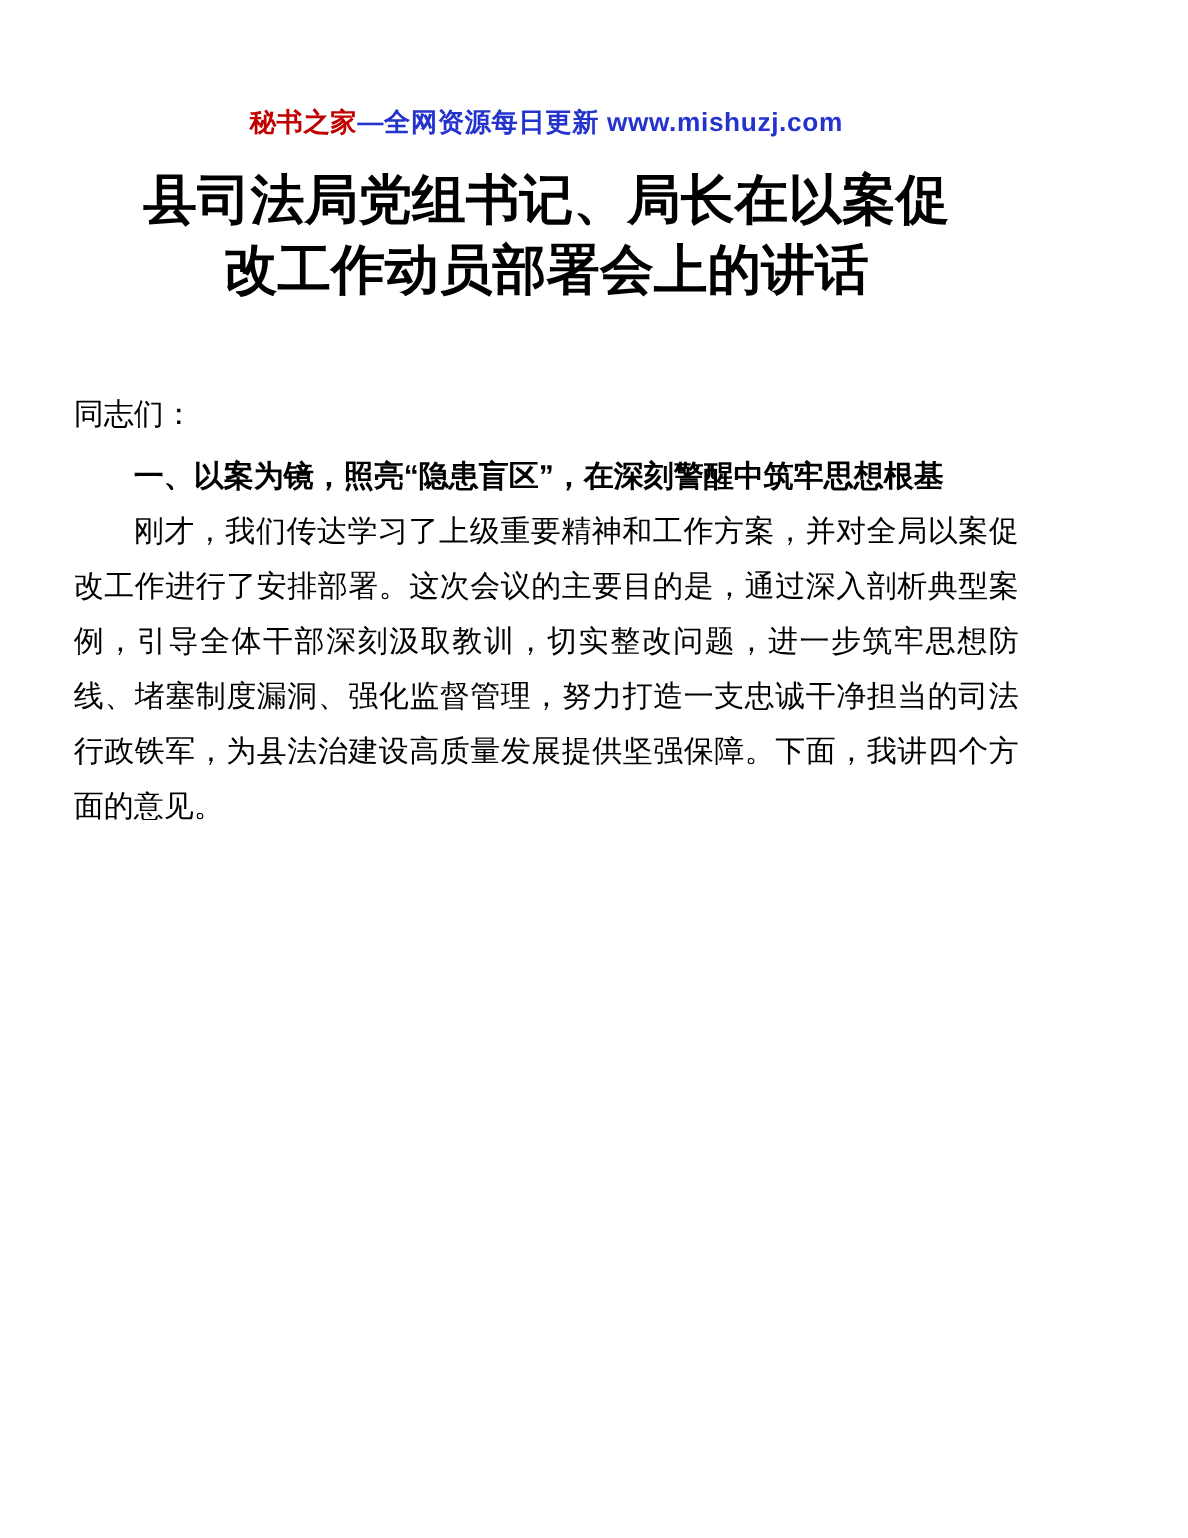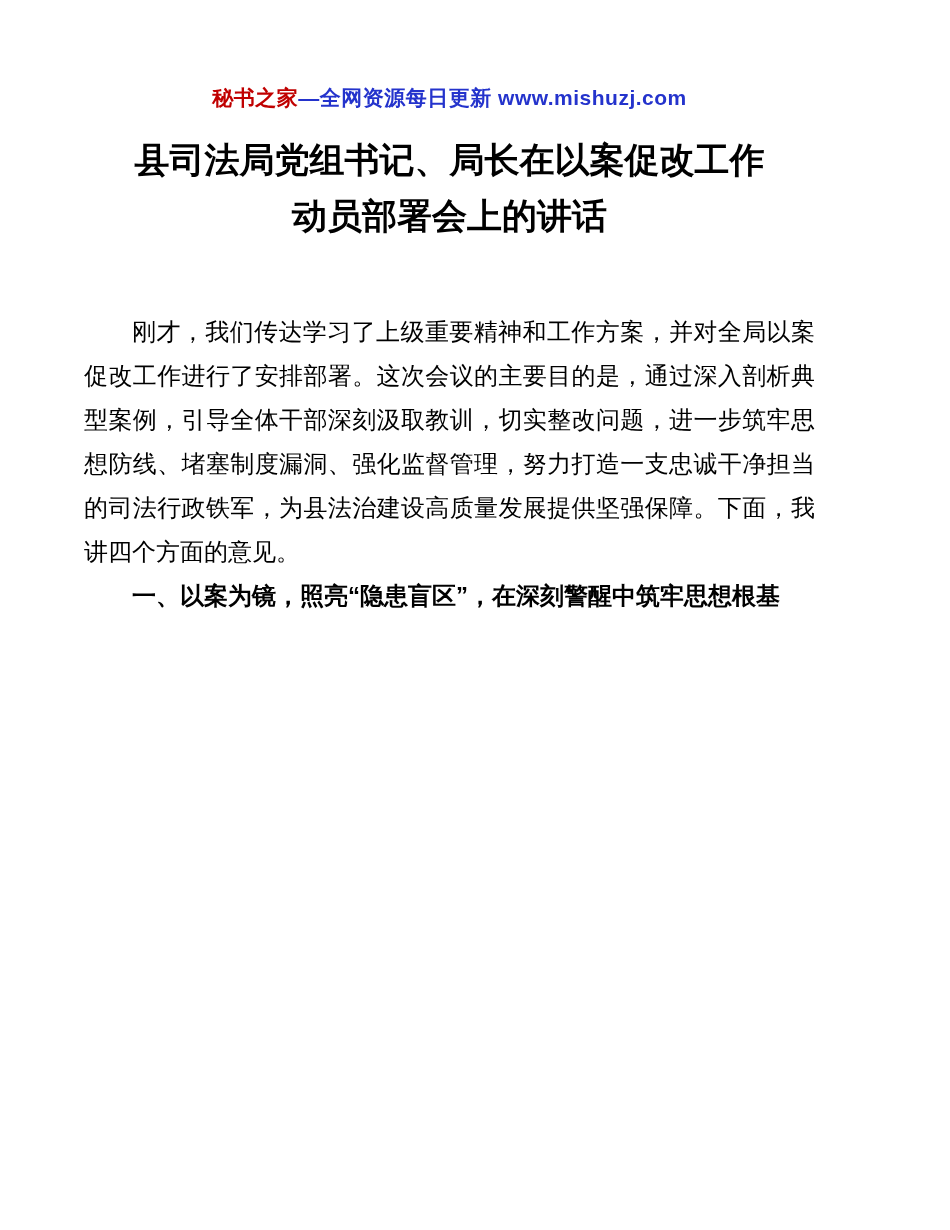--- a/index.html
+++ b/index.html
@@ -7,35 +7,35 @@
   body {
     width: 950px;
     height: 1230px;
     overflow: hidden;
     font-family: "Liberation Sans", "DejaVu Sans", sans-serif;
     color: #000000;
   }
   .page {
     width: 950px;
     height: 1230px;
-    padding: 84px 135px 30px 84px;
+    padding: 84px 135px 30px 59px;
   }
   .site-header {
     text-align: center;
     font-size: 21px;
     font-weight: bold;
     white-space: nowrap;
     margin-bottom: 20px;
     letter-spacing: 0.5px;
   }
   .brand { color: #c00000; }
   .blue-text { color: #2433cc; }
   .url { color: #2433cc; text-decoration: none; cursor: pointer; }
   .doc-title {
-    font-size: 35px;
+    font-size: 43px;
     font-weight: bold;
     line-height: 56px;
     text-align: center;
     max-width: 648px;
     margin: 0 auto 66px auto;
     color: #000000;
   }
   .doc-body p {
     font-size: 24px;
     line-height: 44px;
@@ -53,17 +53,18 @@
 
 <div class="page">
 
   <div class="site-header">
     <span class="brand">秘书之家</span><span class="blue-text">—全网资源每日更新 </span><span class="url">www.mishuzj.com</span>
   </div>
 
   <h1 class="doc-title">县司法局党组书记、局长在以案促改工作动员部署会上的讲话</h1>
 
   <div class="doc-body">
+    <p class="salutation">同志们：</p>
+    <p class="indent section-heading">一、以案为镜，照亮“隐患盲区”，在深刻警醒中筑牢思想根基</p>
     <p class="indent">刚才，我们传达学习了上级重要精神和工作方案，并对全局以案促改工作进行了安排部署。这次会议的主要目的是，通过深入剖析典型案例，引导全体干部深刻汲取教训，切实整改问题，进一步筑牢思想防线、堵塞制度漏洞、强化监督管理，努力打造一支忠诚干净担当的司法行政铁军，为县法治建设高质量发展提供坚强保障。下面，我讲四个方面的意见。</p>
-    <p class="indent section-heading">一、以案为镜，照亮“隐患盲区”，在深刻警醒中筑牢思想根基</p>
   </div>
 
 </div>
 
 </body></html>

